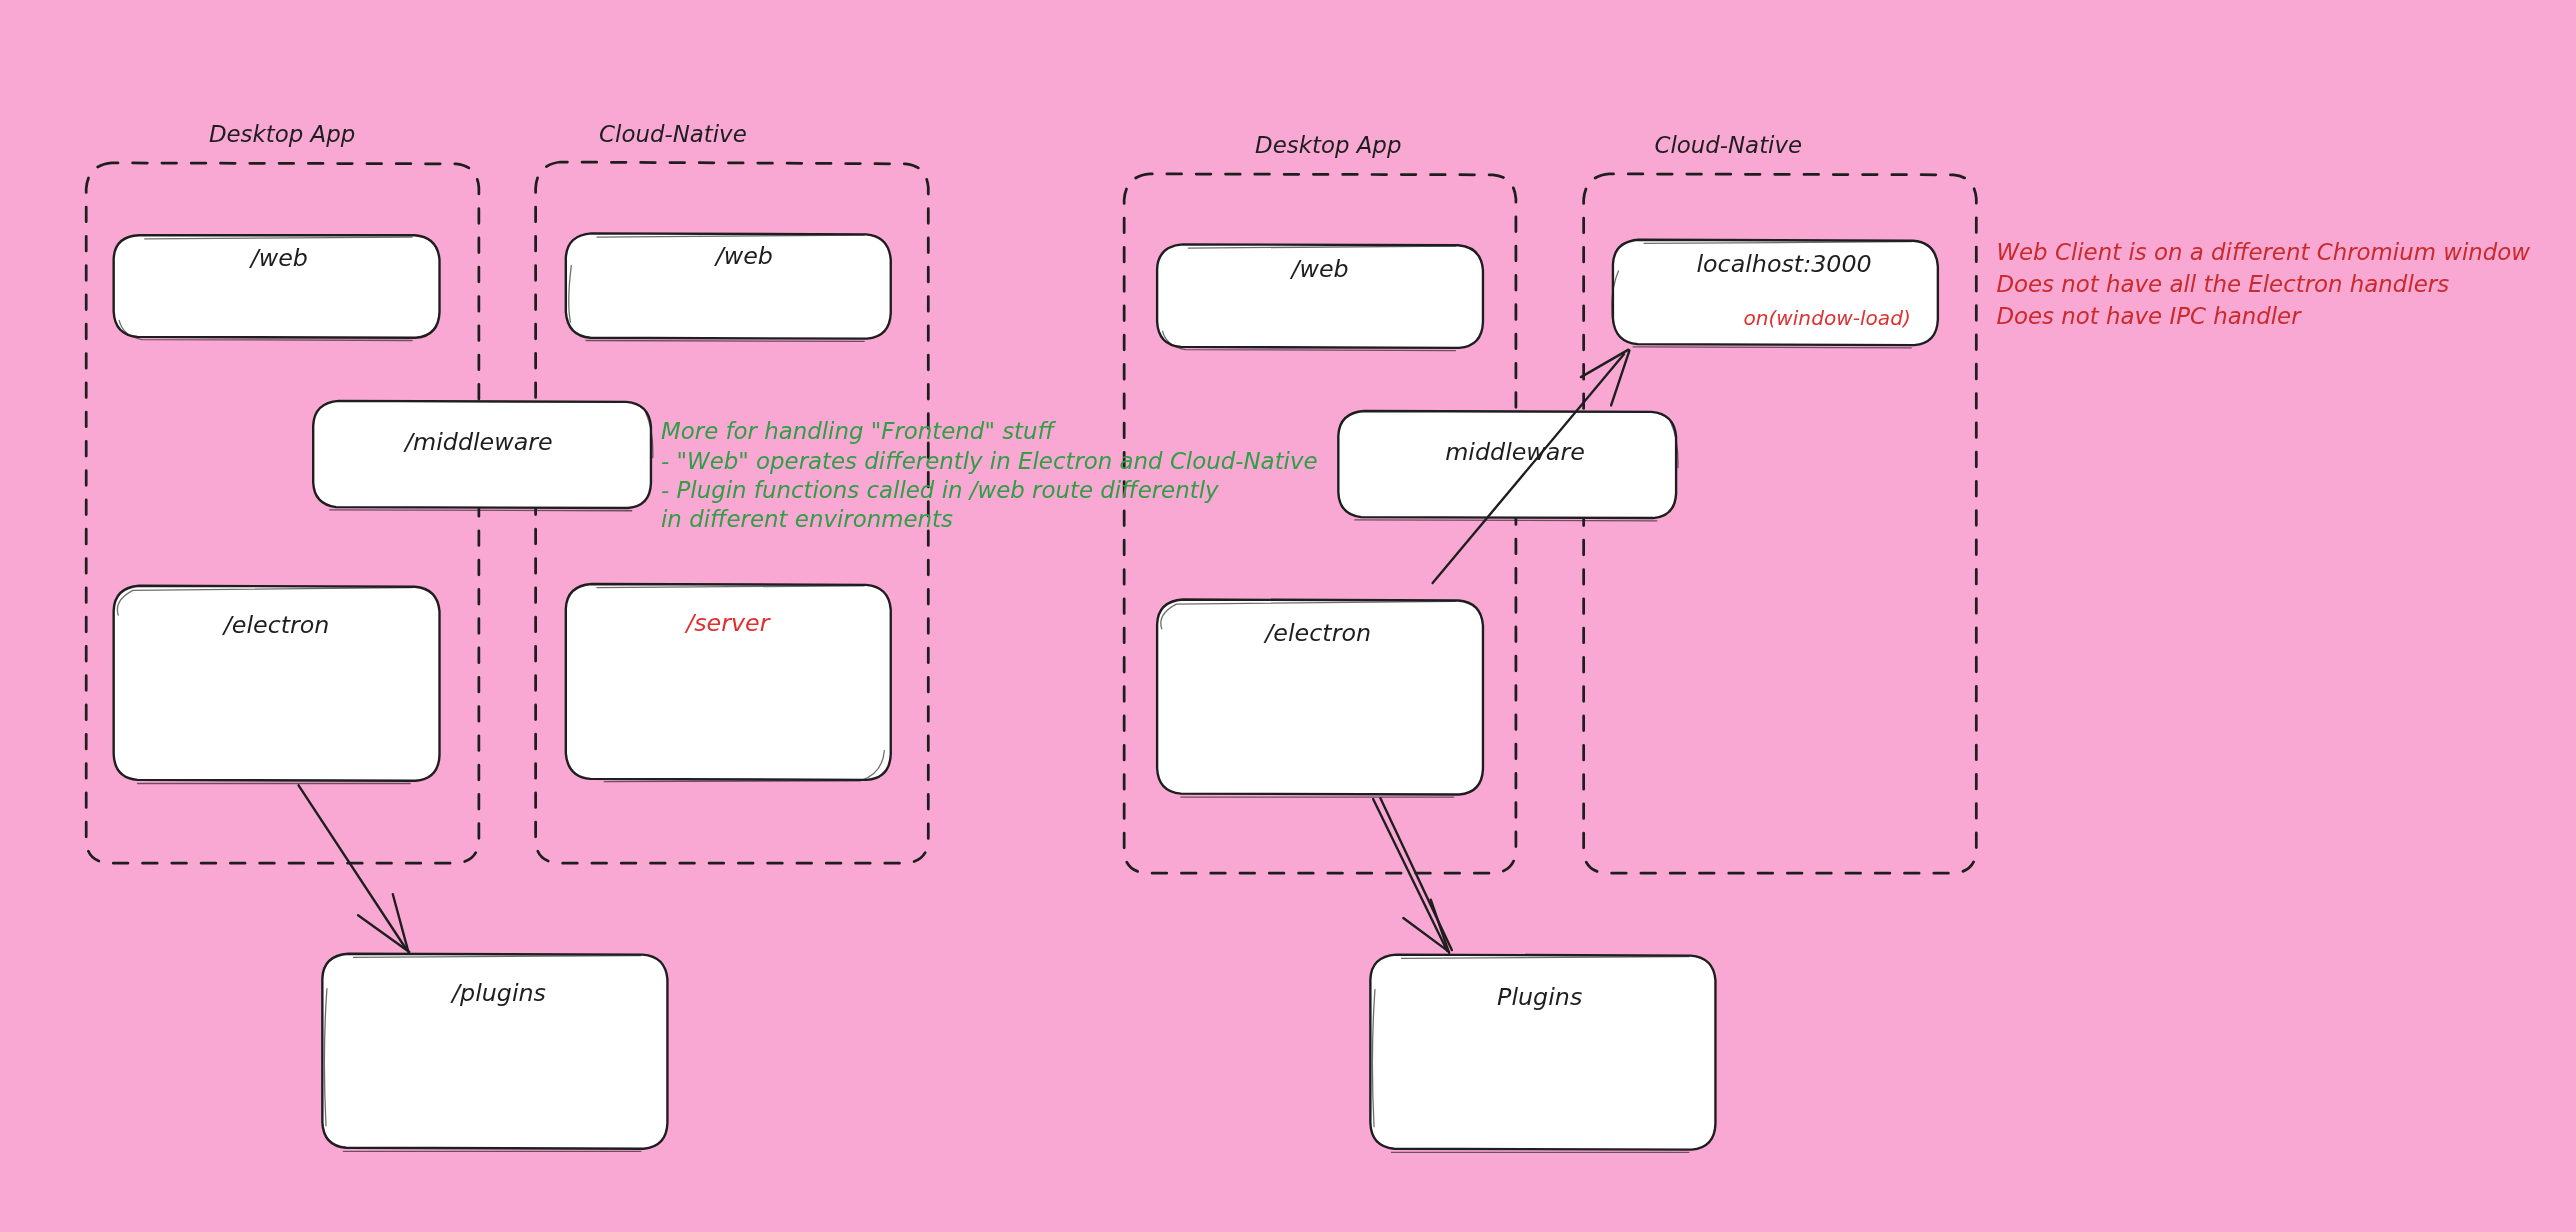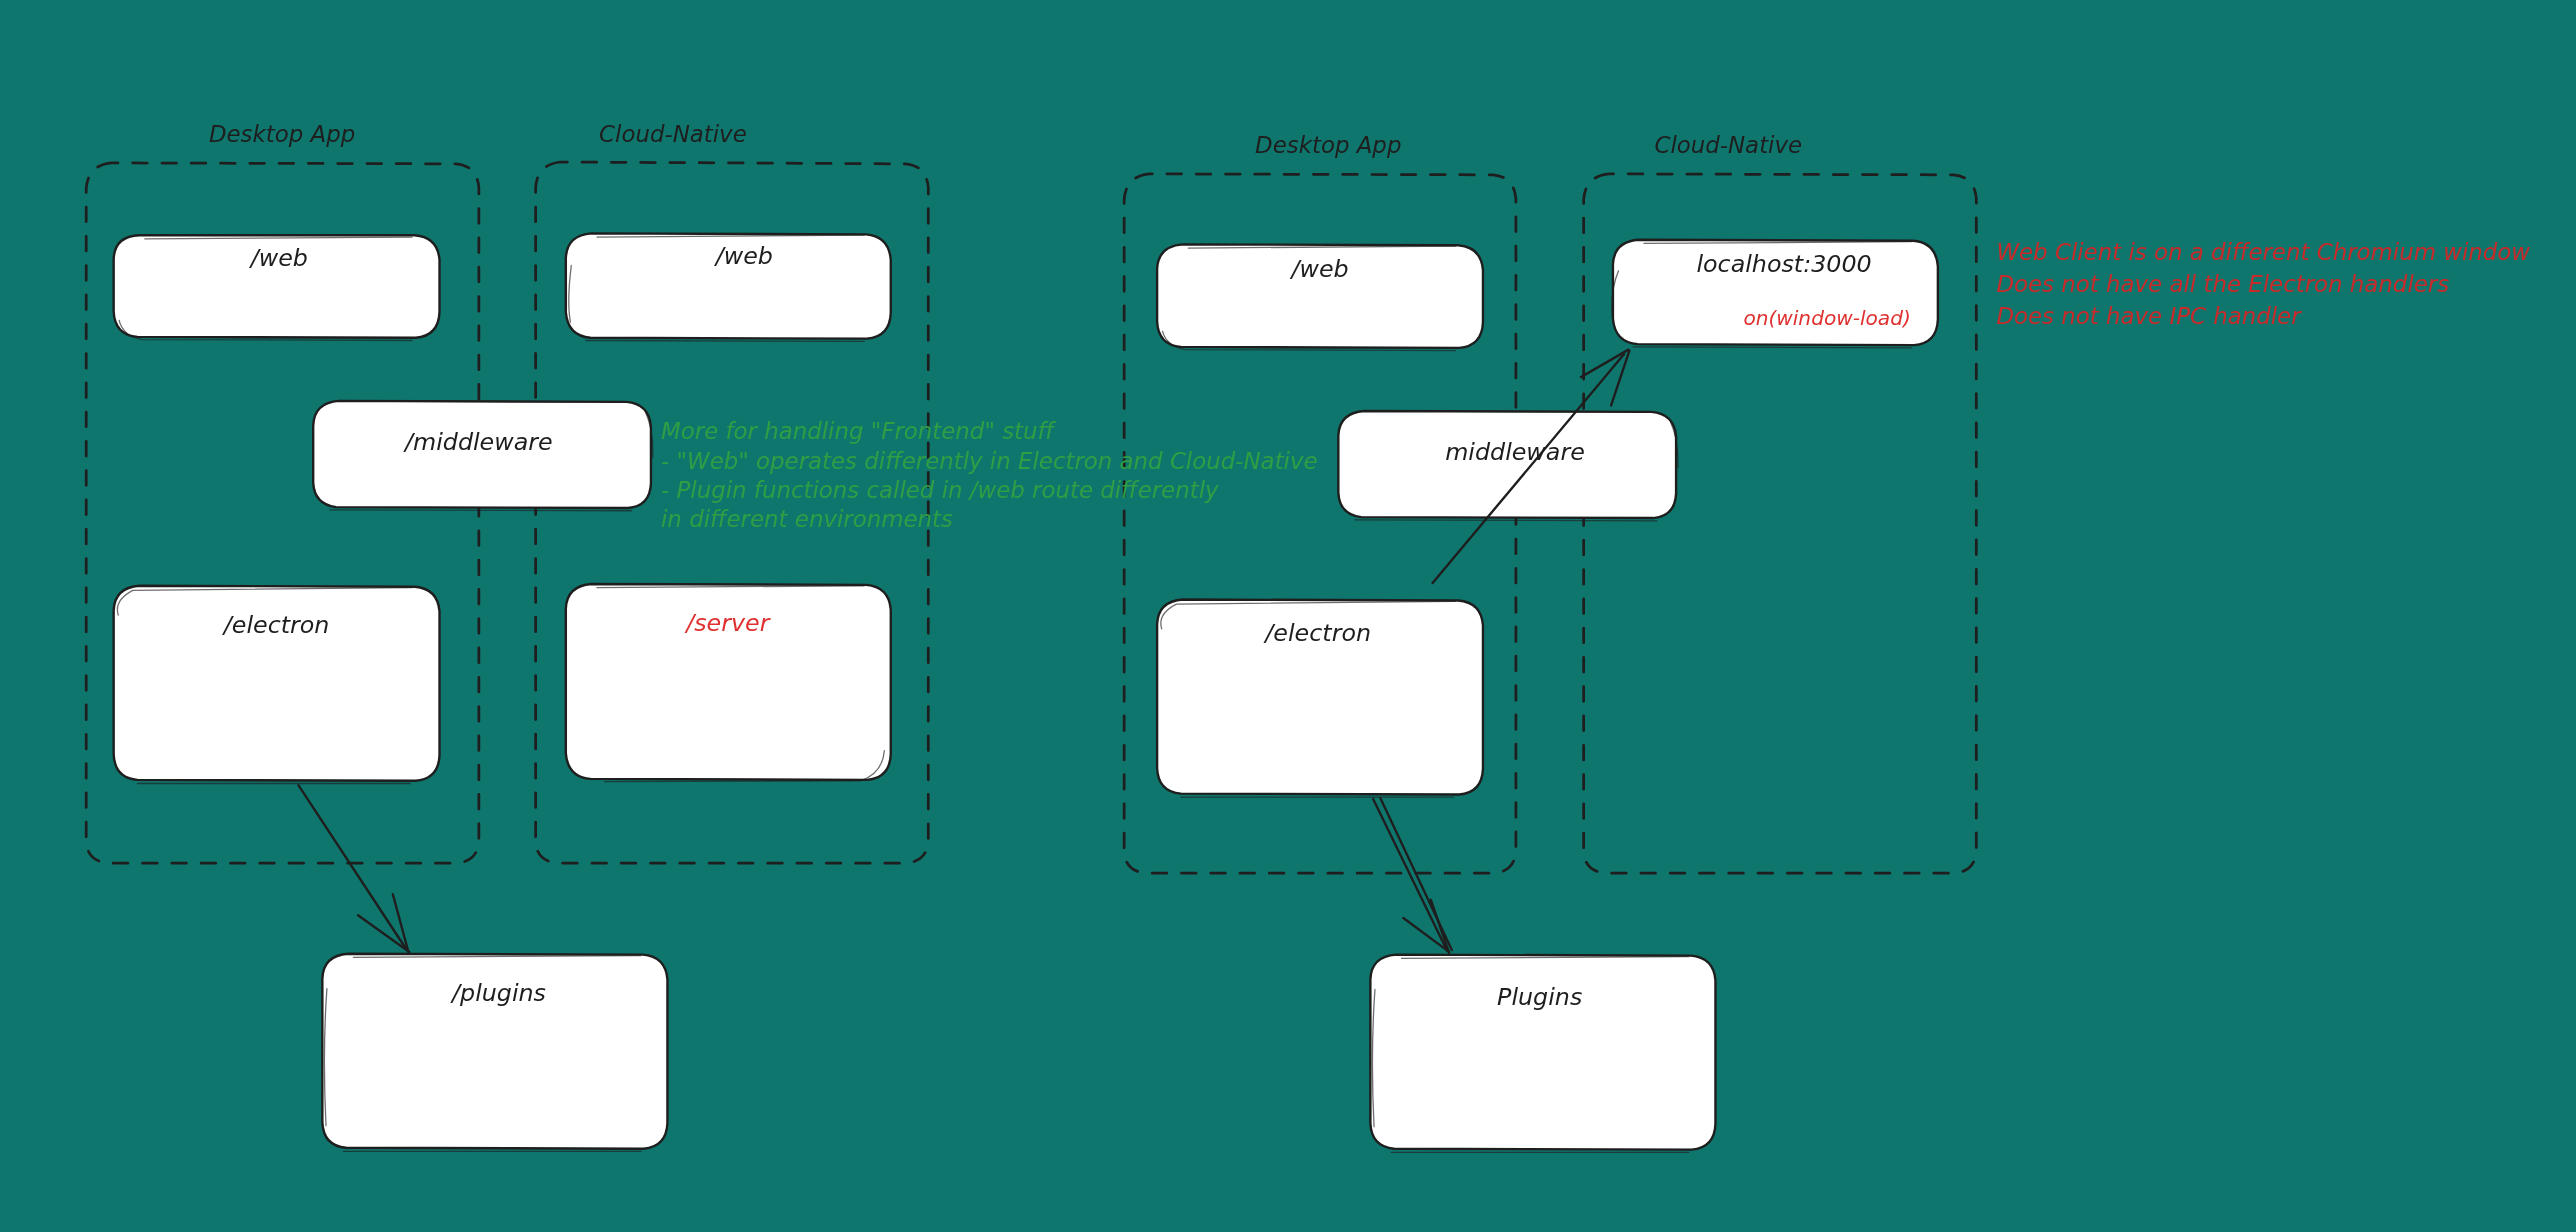--- a/index.html
+++ b/index.html
@@ -10,21 +10,21 @@
   body {
     width: 2576px;
     height: 1232px;
     font-family: "DejaVu Sans", sans-serif;
     overflow: hidden;
   }
   #canvas {
     position: relative;
     width: 2576px;
     height: 1232px;
-    background: #0f766e;
+    background: #f9a8d4;
   }
   svg.layer {
     position: absolute;
     top: 0;
     left: 0;
     width: 2576px;
     height: 1232px;
   }
   .node-label,
   .group-label,

